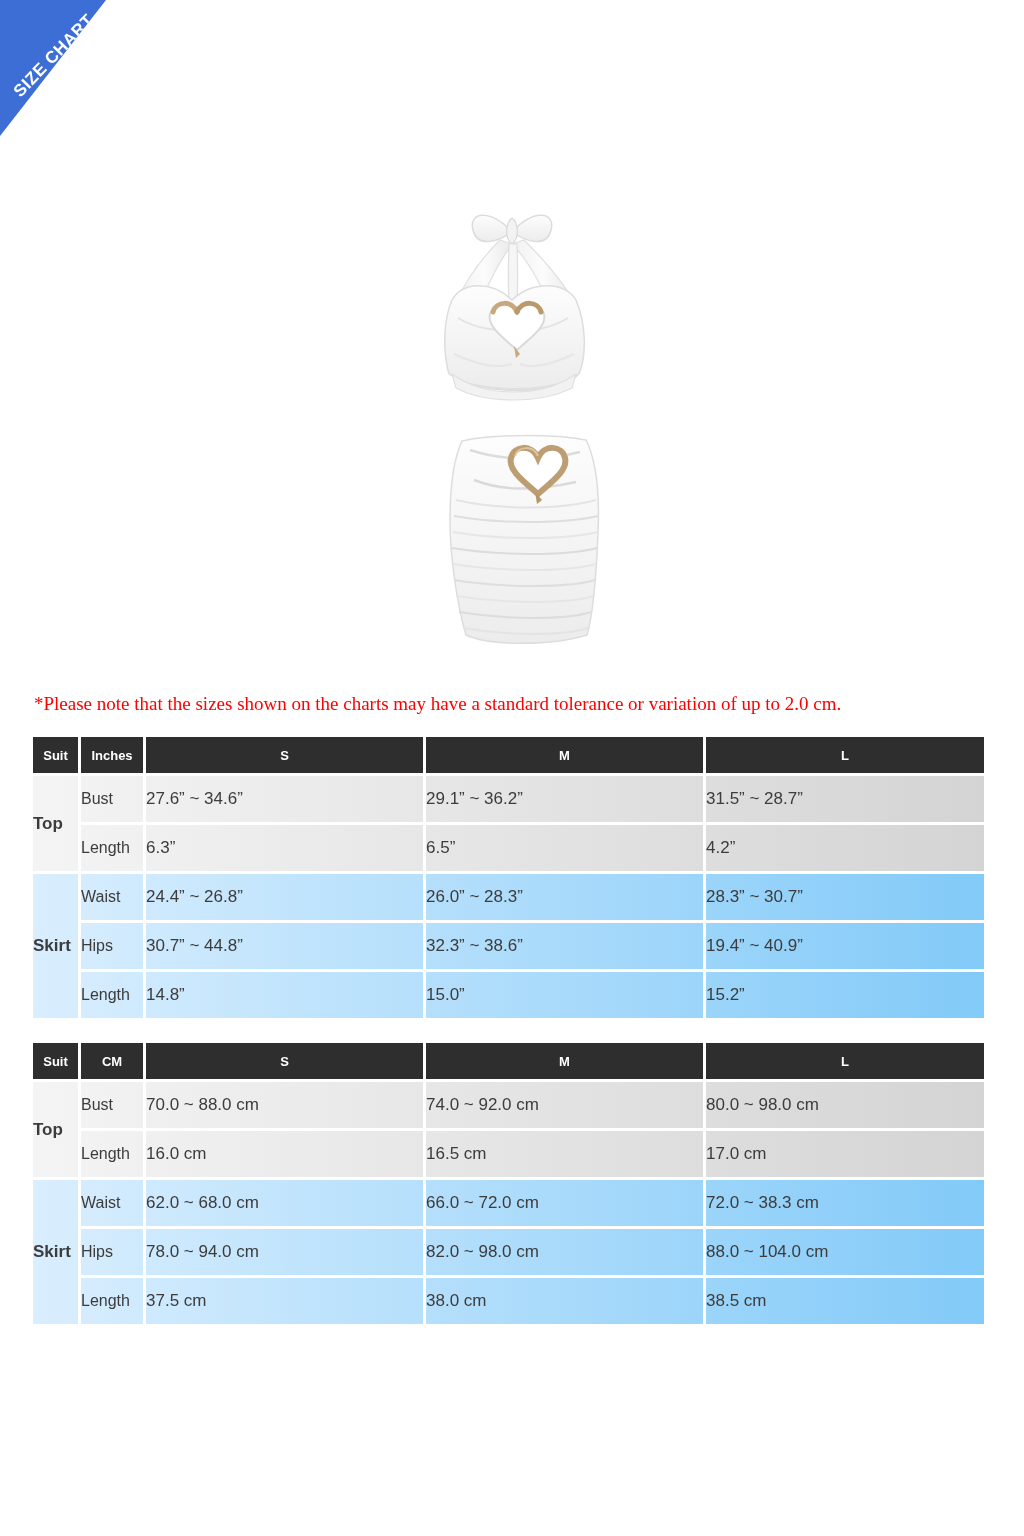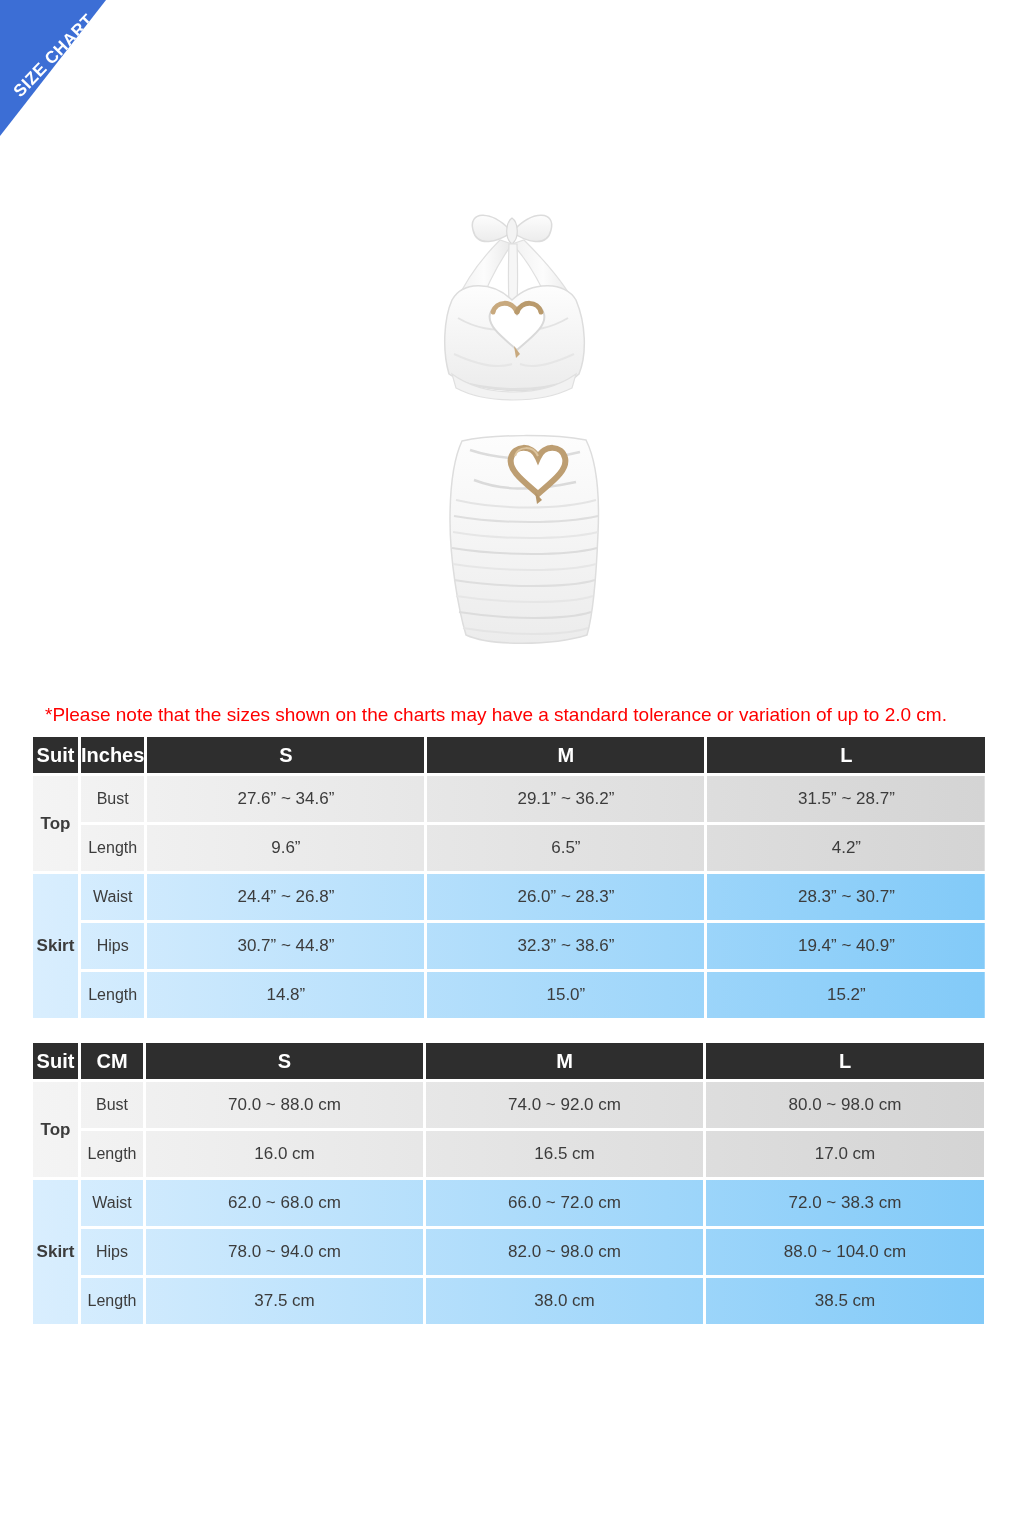--- a/index.html
+++ b/index.html
@@ -19,36 +19,36 @@
     position:absolute;left:-26px;top:45px;width:160px;height:22px;
     line-height:22px;text-align:center;
     transform:rotate(-46deg);
     color:#ffffff;font-weight:bold;font-size:17px;letter-spacing:0.5px;
     white-space:nowrap;
   }
   
   .product{position:absolute;left:390px;top:188px;width:270px;height:480px;}
   
   .note{
-    position:absolute;left:33px;top:691px;width:960px;margin:12px;
-    color:var(--note-red,#fe0000);font-size:19px;line-height:24px;
+    position:absolute;left:33px;top:691px;width:960px;margin:1px;
+    color:var(--note-red,#fe0000);font-size:19px;line-height:24px;font-family:Liberation Serif, serif;
   }
   
   table.size-table{
     position:absolute;left:30px;
     border-collapse:separate;border-spacing:3px;
     table-layout:fixed;background:#ffffff;
   }
   table.size-table th{
     background:var(--header-dark,#2e2e2e);
-    color:#ffffff;font-weight:bold;font-size:20px;
+    color:#ffffff;font-weight:bold;font-size:13px;
     height:36px;text-align:center;vertical-align:middle;padding:0;
   }
   table.size-table td{
-    height:46px;text-align:center;vertical-align:middle;padding:0;
+    height:46px;text-align:left;vertical-align:middle;padding:0;
     font-size:17px;color:var(--cell-text,#3c3c3c);
     background:transparent;
   }
   table.size-table td.label{font-size:16px;}
   table.size-table td.group{font-size:17px;font-weight:bold;}
   tr.sec-gray{background-image:linear-gradient(to right,var(--gray-start,#f4f4f4),var(--gray-end,#d4d4d4));}
   tr.sec-blue{background-image:linear-gradient(to right,var(--blue-start,#d9eefe),var(--blue-end,#82caf8));}
   #table-inches{top:734px;}
   #table-cm{top:1040px;}
 </style>
@@ -147,21 +147,21 @@
   </tr>
   <tr class="sec-gray">
     <td class="group" rowspan="2">Top</td>
     <td class="label">Bust</td>
     <td>27.6” ~ 34.6”</td>
     <td>29.1” ~ 36.2”</td>
     <td>31.5” ~ 28.7”</td>
   </tr>
   <tr class="sec-gray">
     <td class="label">Length</td>
-    <td>9.6”</td>
+    <td>6.3”</td>
     <td>6.5”</td>
     <td>4.2”</td>
   </tr>
   <tr class="sec-blue">
     <td class="group" rowspan="3">Skirt</td>
     <td class="label">Waist</td>
     <td>24.4” ~ 26.8”</td>
     <td>26.0” ~ 28.3”</td>
     <td>28.3” ~ 30.7”</td>
   </tr>

